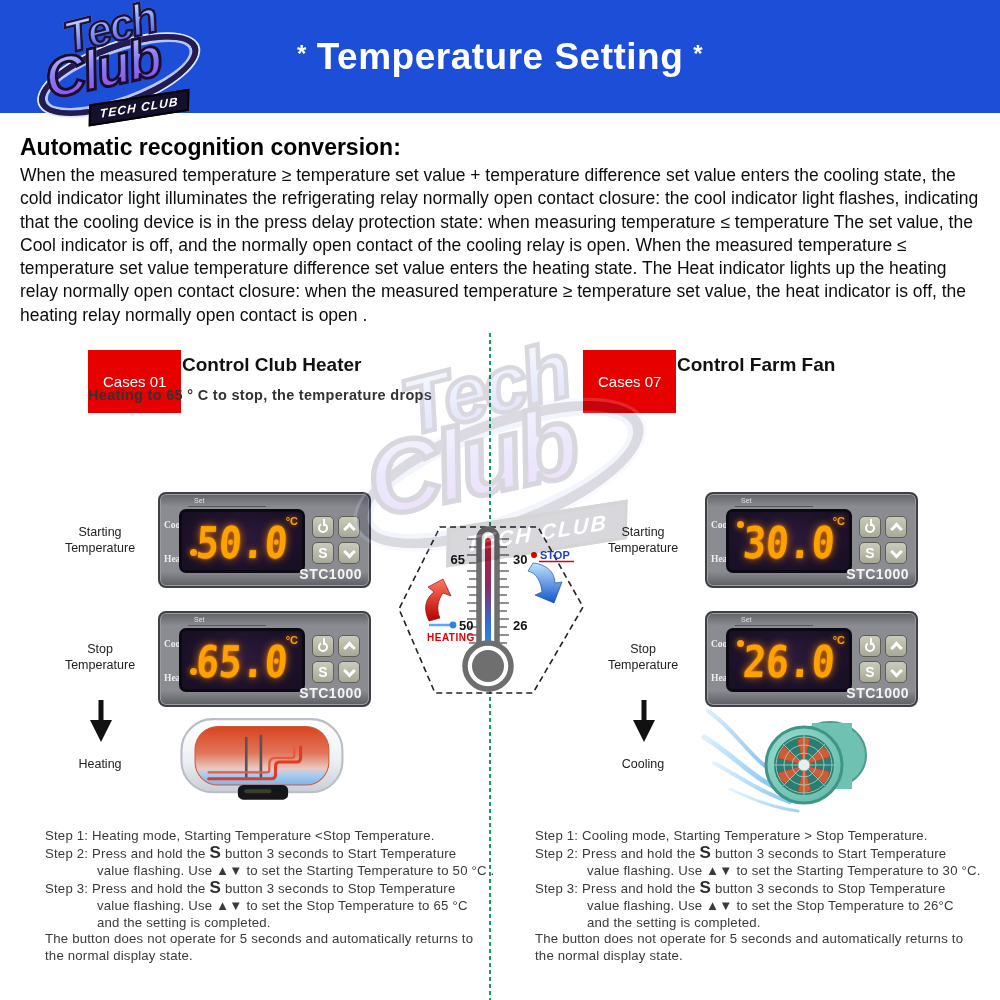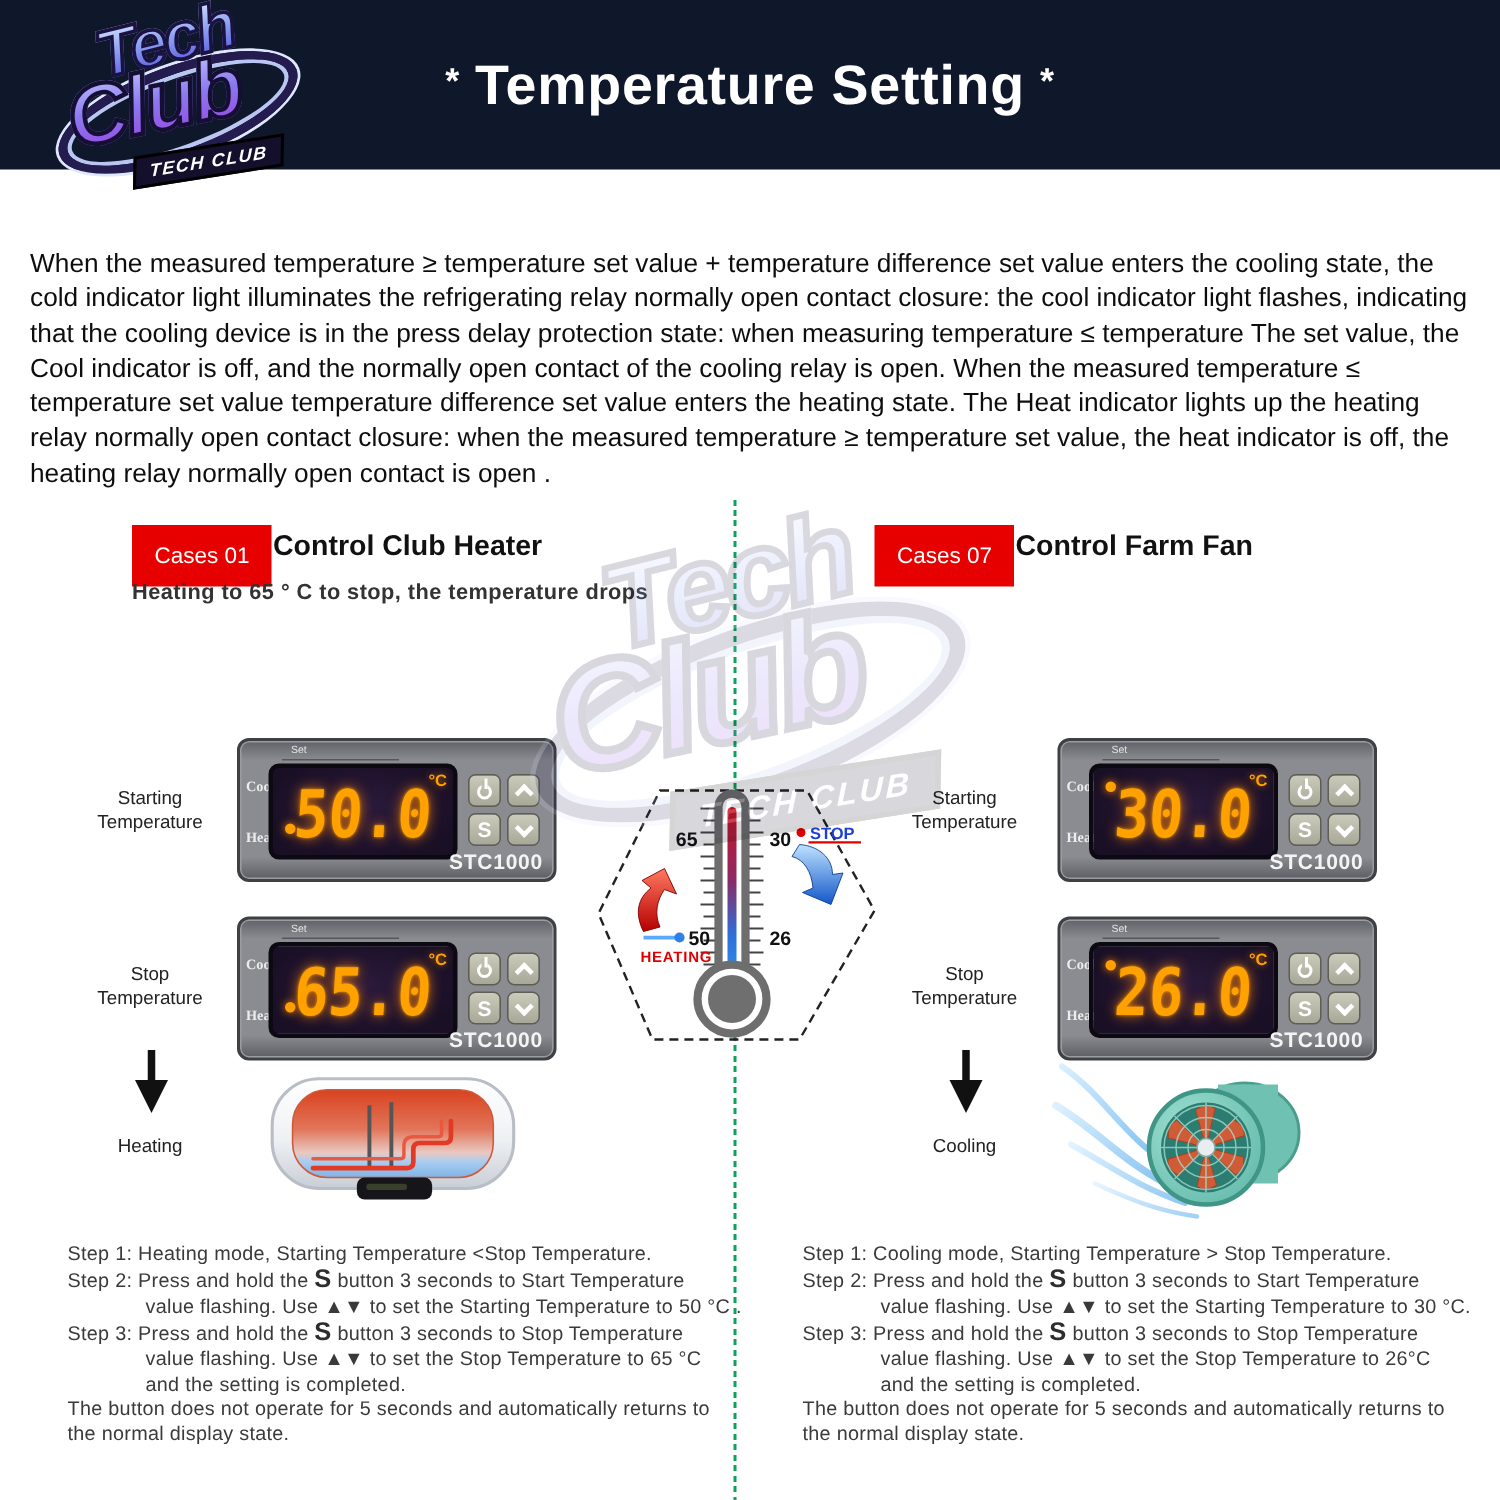--- a/index.html
+++ b/index.html
@@ -1,21 +1,21 @@
 <!DOCTYPE html>
 <html><head>
 <meta charset="utf-8">
 <style>
   * { margin:0; padding:0; box-sizing:border-box; }
   html,body { background:#fff; }
   body { font-family:"Liberation Sans","DejaVu Sans",sans-serif; }
   .page { position:relative; width:1000px; height:1000px; background:#fff; overflow:hidden; }
 
   
-  .header { position:absolute; left:0; top:0; width:1000px; height:113px; background:#0f172a; }
+  .header { position:absolute; left:0; top:0; width:1000px; height:113px; background:#1d4ed8; }
   .page-title { position:absolute; left:0; top:36px; width:1000px; text-align:center;
     color:#fff; font-size:37px; font-weight:bold; letter-spacing:.5px; }
   .title-star { font-size:24px; vertical-align:7px; padding:0 10px; font-weight:bold; }
 
   
   .logo { position:absolute; width:180px; height:118px; }
   .logo-header { left:28px; top:6px; transform:rotate(-4deg); }
   .logo .ring { position:absolute; left:6px; top:38px; width:168px; height:62px;
     border:6px solid #241c4e; border-radius:50%; transform:rotate(-16deg);
     box-shadow:inset 0 0 0 3px #b9c6f2, 0 0 0 2px #dfe6ff; }
@@ -39,21 +39,21 @@
   .intro-heading { position:absolute; left:20px; top:134px; font-size:23px; font-weight:bold; color:#000; }
   .intro-body { position:absolute; left:20px; top:164px; width:962px; font-size:17.5px;
     line-height:23.3px; color:#0d0d0d; }
 
   
   .divider { position:absolute; left:489px; top:333px; width:2px; height:667px; z-index:1;
     background:repeating-linear-gradient(180deg,#0ea25c 0 4px,rgba(255,255,255,0) 4px 7px); }
 
   
   .case-badge { position:absolute; background:#e60000; color:#fff; font-size:15px;
-    padding:12px 15px; z-index:2; }
+    padding:23px 15px; z-index:2; }
   .case-title { position:absolute; font-size:19px; font-weight:bold; color:#111; z-index:2; }
   .case-desc { position:absolute; font-size:14.5px; line-height:19px; color:#333;
     letter-spacing:.3px; z-index:2; }
 
   
   .collabel { position:absolute; width:112px; text-align:center; font-size:12.5px;
     line-height:16px; color:#222; z-index:2; }
   .down-arrow { position:absolute; width:26px; height:44px; z-index:2; }
 
   
@@ -114,20 +114,21 @@
     <div class="page-title"><span class="title-star">*</span><span>Temperature Setting</span><span class="title-star">*</span></div>
   </div>
 
   <div class="logo logo-header">
     <div class="ring"></div>
     <div class="w1">Tech</div>
     <div class="w2">Club</div>
     <div class="banner">TECH CLUB</div>
   </div>
 
+  <div class="intro-heading">Automatic recognition conversion:</div>
   <div class="intro-body">When the measured temperature ≥ temperature set value + temperature difference set value enters the cooling state, the cold indicator light illuminates the refrigerating relay normally open contact closure: the cool indicator light flashes, indicating that the cooling device is in the press delay protection state: when measuring temperature ≤ temperature The set value, the Cool indicator is off, and the normally open contact of the cooling relay is open. When the measured temperature ≤ temperature set value temperature difference set value enters the heating state. The Heat indicator lights up the heating relay normally open contact closure: when the measured temperature ≥ temperature set value, the heat indicator is off, the heating relay normally open contact is open .</div>
 
   <div class="divider"></div>
 
   <div class="case-badge" style="left:88px;top:350px;">Cases 01</div>
   <div class="case-title" style="left:182px;top:354px;">Control Club Heater</div>
   <div class="case-desc" style="left:88px;top:386px;font-weight:bold;">
     <div>Heating to 65 ° C to stop, the temperature drops</div>
   </div>
 

